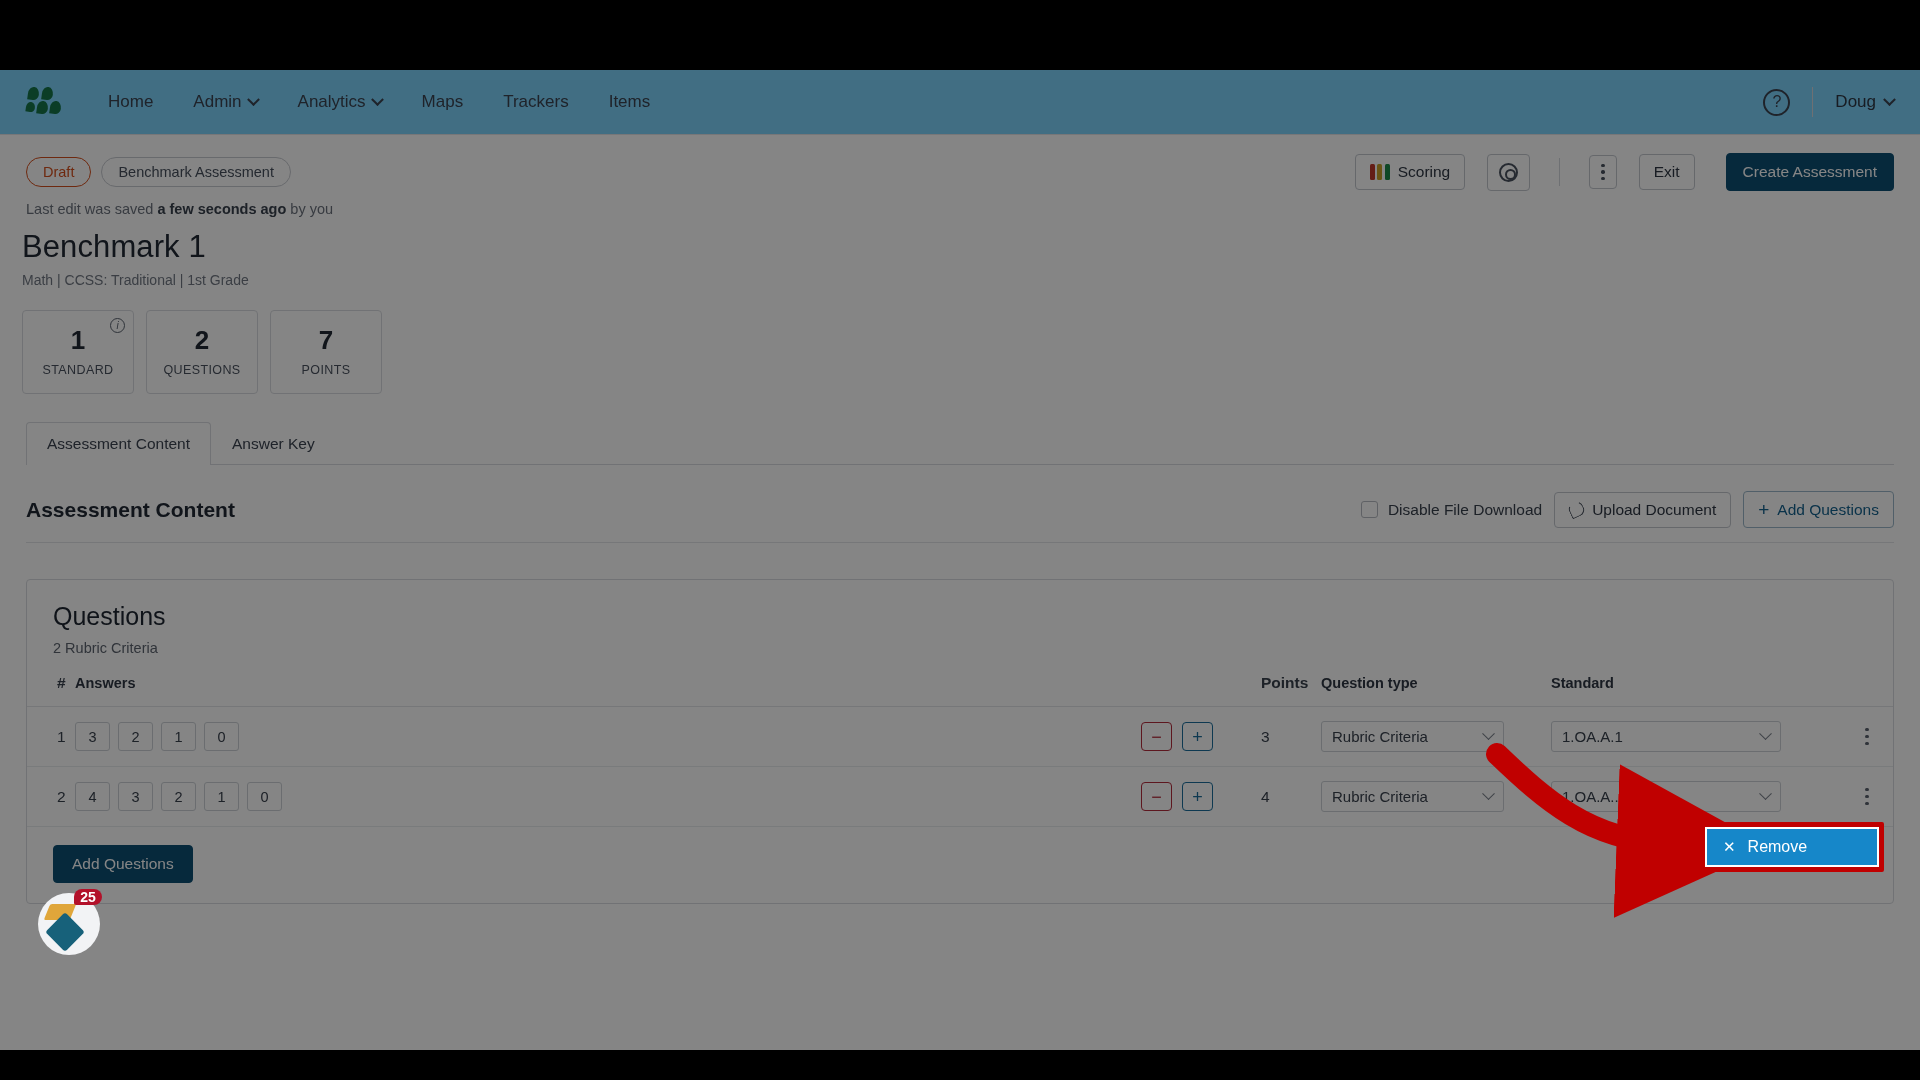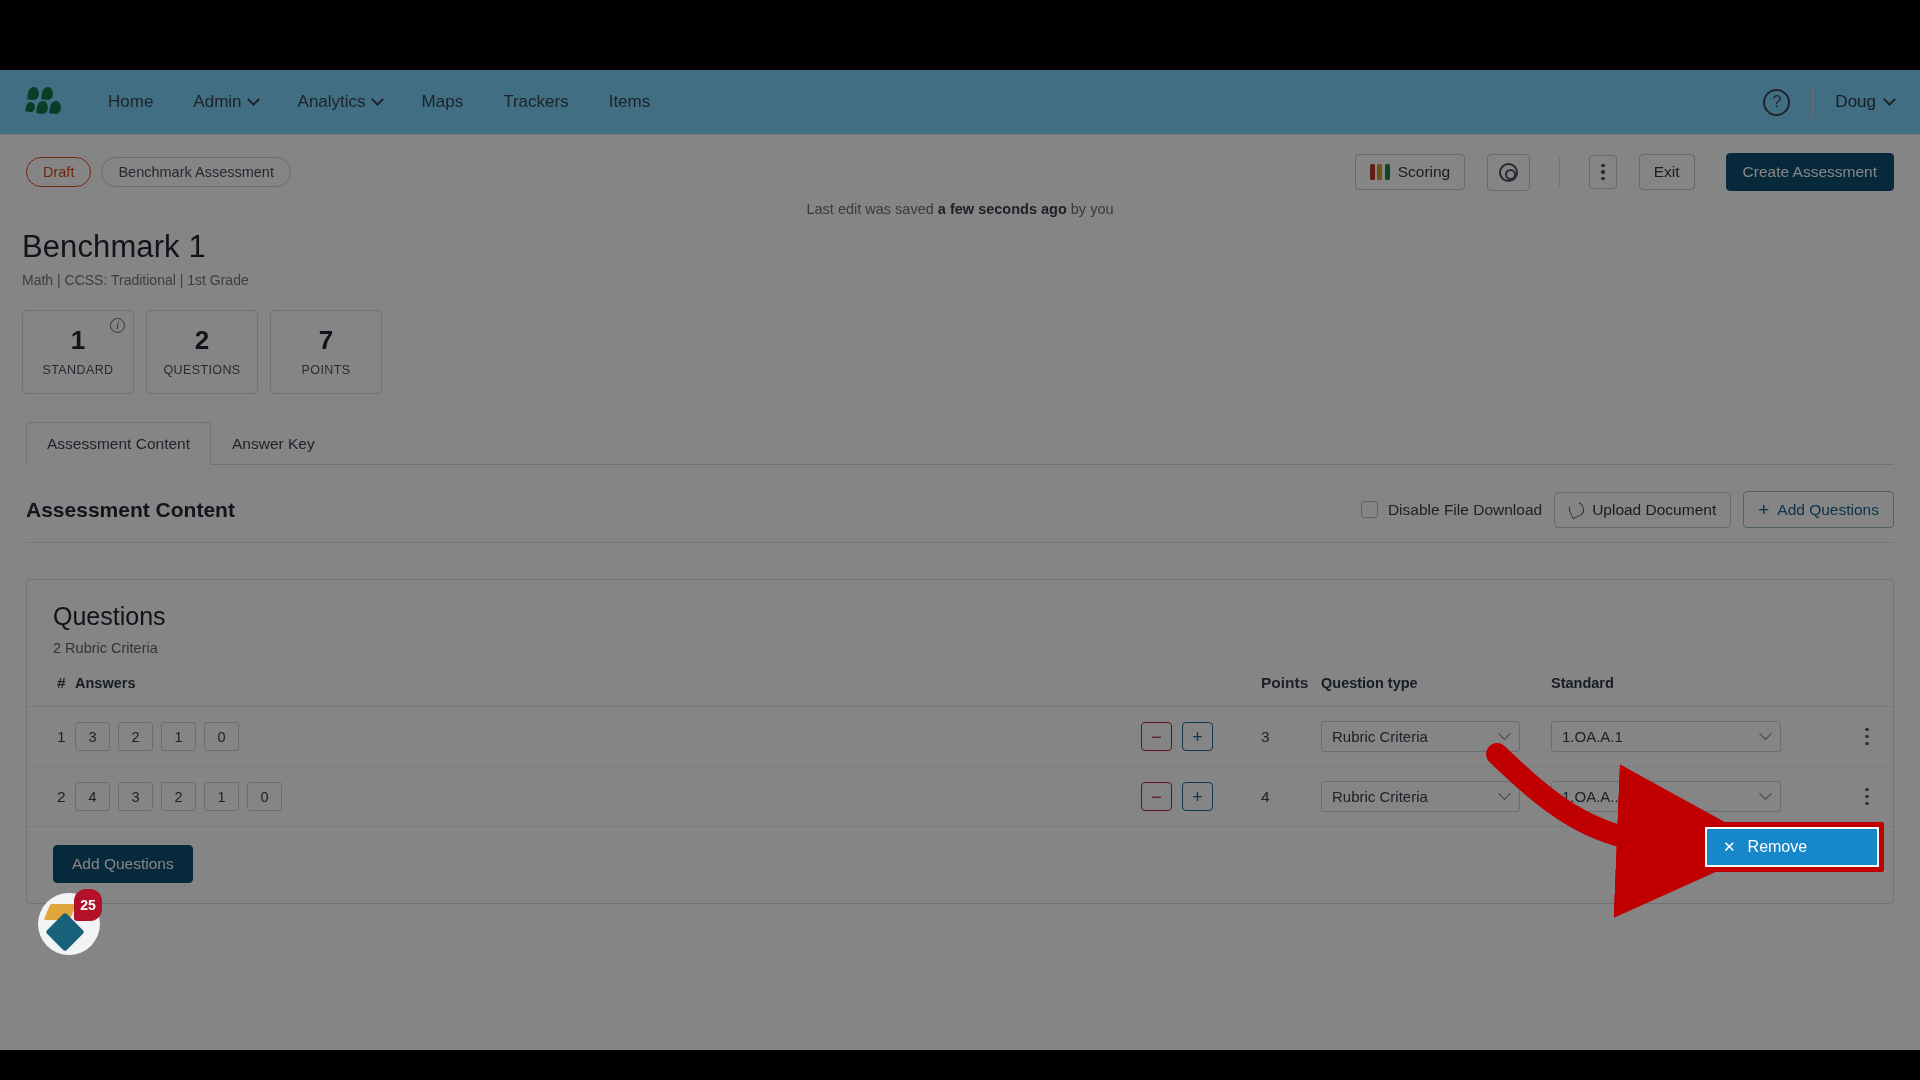--- a/index.html
+++ b/index.html
@@ -82,21 +82,21 @@
   .gear:before {
     content: ""; position: absolute; inset: 0; border: 2px solid #4a525f; border-radius: 50%;
   }
   .gear:after {
     content: ""; position: absolute; left: 6px; top: 6px; width: 7px; height: 7px;
     border: 2px solid #4a525f; border-radius: 50%;
   }
   .kebab { display: flex; flex-direction: column; gap: 3px; align-items: center; }
   .kebab i { width: 3.5px; height: 3.5px; border-radius: 50%; background: #4a525f; display: block; }
   .bar-div { width: 1px; height: 28px; background: #d4d7dc; margin: 0 7px; }
-  .savedline { text-align: center; font-size: 14.5px; color: #6b727d; margin-top: 10px; }
+  .savedline { text-align: left; font-size: 14.5px; color: #6b727d; margin-top: 10px; }
   .savedline b { color: #39414d; }
 
   
   .titleblock { padding: 12px 26px 0 22px; background: #fff; }
   .title { font-size: 31px; color: #222a35; font-weight: normal; letter-spacing: .1px; }
   .subtitle { font-size: 14px; color: #717883; margin-top: 7px; }
 
   .stats { display: flex; gap: 12px; margin-top: 22px; }
   .stat {
     width: 112px; height: 84px; border: 1px solid #d8dbe0; border-radius: 4px;
@@ -176,45 +176,45 @@
   .select {
     height: 31px; border: 1px solid #cdd1d7; border-radius: 3px; background: #fff;
     display: flex; align-items: center; padding: 0 10px; font-size: 15px; color: #39414d;
     cursor: pointer;
   }
   .select .v { overflow: hidden; white-space: nowrap; }
   .select .chev {
     margin-left: auto; width: 9px; height: 9px; border-right: 1.6px solid #7b828c;
     border-bottom: 1.6px solid #7b828c; transform: rotate(45deg) translate(-2px,-2px);
   }
-  .select.qt { width: 199px; }
+  .select.qt { width: 183px; }
   .select.std { width: 230px; }
   .rowkebab { display: flex; flex-direction: column; gap: 3.5px; align-items: center; cursor: pointer; }
   .rowkebab i { width: 3.5px; height: 3.5px; border-radius: 50%; background: #5a626e; display: block; }
 
   .card-ft { padding: 18px 26px 20px 26px; }
   .btn.addq { background: #0d4f74; border-color: #0d4f74; color: #fff; font-size: 15.5px; padding: 9px 18px; }
 
   
   .launcher {
     position: absolute; left: 38px; top: 893px; width: 62px; height: 62px;
     border-radius: 50%; background: #f2f3f5; z-index: 70;
     display: flex; align-items: center; justify-content: center; cursor: pointer;
   }
   .launcher .d1 { position: absolute; left: 9px; top: 11px; width: 26px; height: 16px;
     background: #e0a63a; transform: skewX(-22deg); border-radius: 2px; }
   .launcher .diamond {
     position: absolute; left: 13px; top: 25px; width: 28px; height: 28px;
     background: #17617a; transform: rotate(45deg); border-radius: 3px;
   }
   .launcher .badge {
-    position: absolute; right: -2px; top: -4px; min-width: 28px; height: 24px;
+    position: absolute; right: -2px; top: -4px; min-width: 28px; height: 16px;
     background: #b3112a; color: #fff; border-radius: 12px 12px 12px 3px;
     font-size: 14px; font-weight: bold; display: flex; align-items: center;
-    justify-content: center; padding: 16px 6px;
+    justify-content: center; padding: 8px 6px;
   }
 
   
   #anno { position: absolute; left: 0; top: 70px; width: 1920px; height: 980px; z-index: 80; }
   .remove-hl {
     position: absolute; left: 1700px; top: 752px; width: 184px; height: 50px;
     border: 5px solid #c00000; border-radius: 2px; background: #fff;
   }
   .remove-item {
     position: absolute; left: 1707px; top: 759px; width: 170px; height: 36px;

